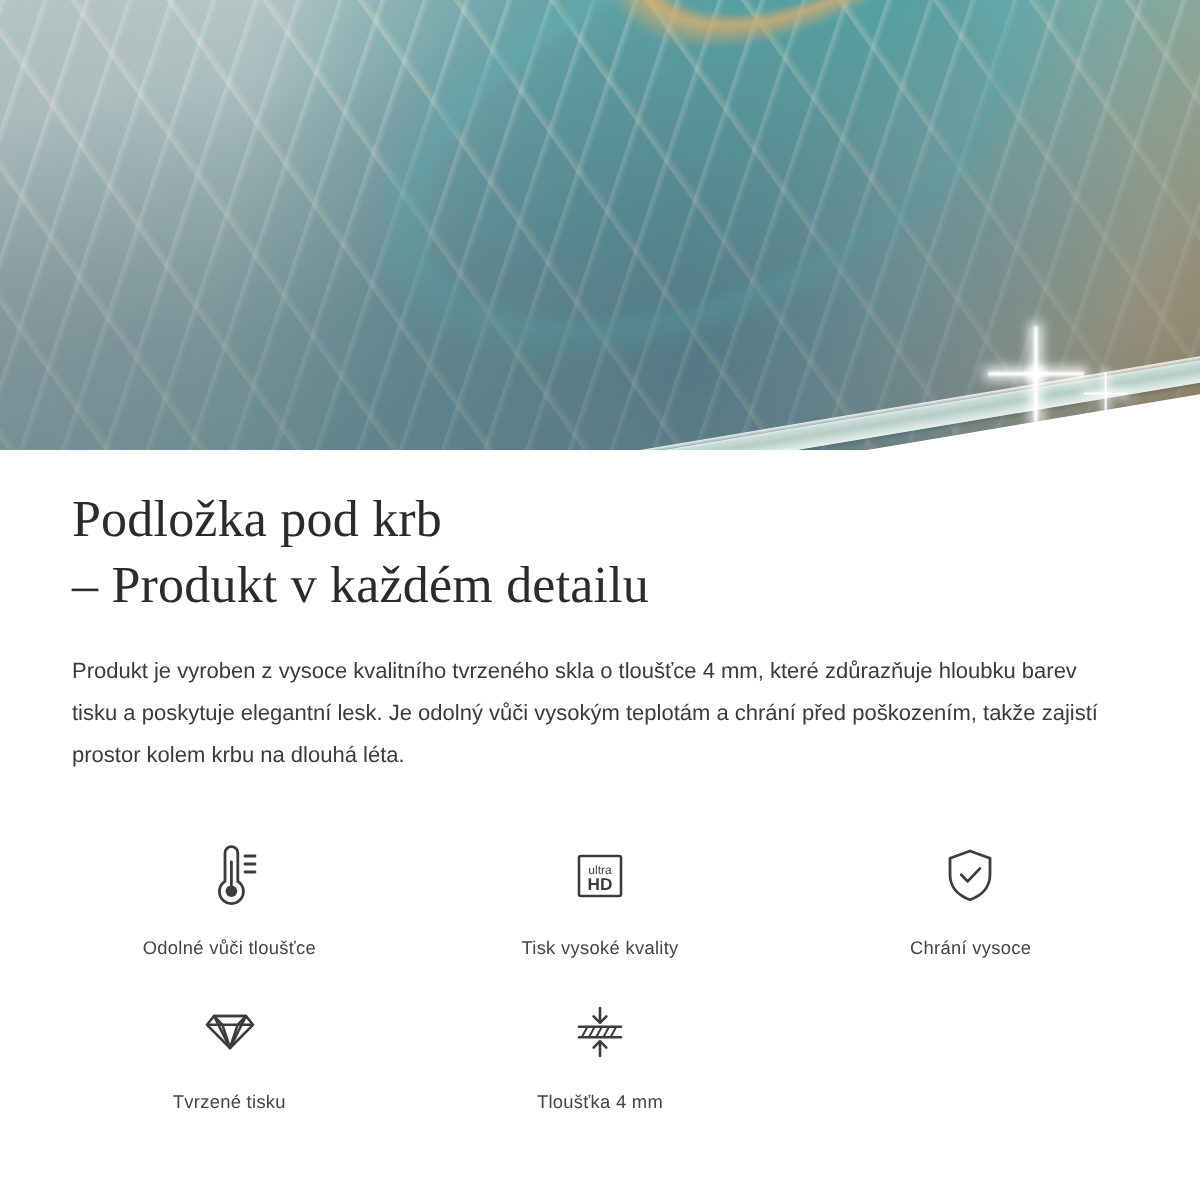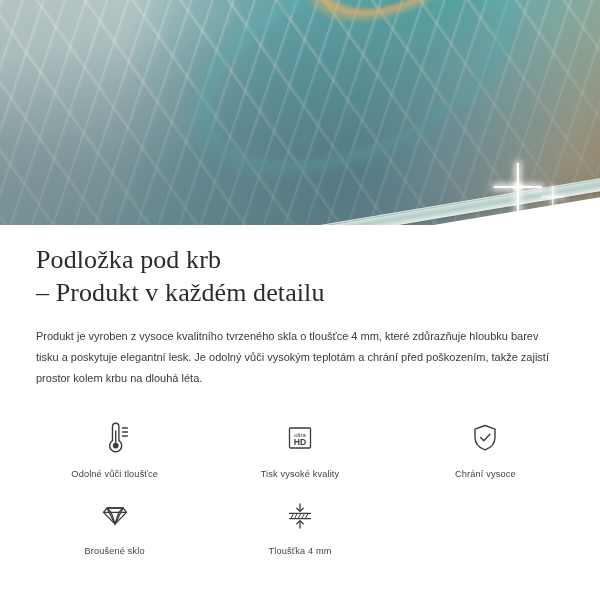--- a/index.html
+++ b/index.html
@@ -282,21 +282,21 @@
     <div class="feature">
       <div class="feature-icon">
         <svg width="42" height="42" viewBox="0 0 42 42" fill="none" stroke="#3c3c3c" stroke-width="1.3" stroke-linejoin="round">
           <path d="M13 14h16l-8 16z"></path>
           <path d="M13 14l-3.5 4.4L21 30l11.5-11.6L29 14z"></path>
           <path d="M9.5 18.4h23"></path>
           <path d="M17.2 18.4L21 30l3.8-11.6"></path>
           <path d="M13 14l4.2 4.4M29 14l-4.2 4.4"></path>
         </svg>
       </div>
-      <div class="feature-label">Broušené sklo</div>
+      <div class="feature-label">Tvrzené tisku</div>
     </div>
 
 
     <div class="feature">
       <div class="feature-icon">
         <svg width="42" height="42" viewBox="0 0 42 42" fill="none" stroke="#3c3c3c" stroke-width="1.3" stroke-linecap="round" stroke-linejoin="round">
           <line x1="21" y1="10" x2="21" y2="17"></line>
           <path d="M17.8 14.2L21 17.4l3.2-3.2"></path>
           <line x1="10.5" y1="19.4" x2="31.5" y2="19.4"></line>
           <line x1="10.5" y1="24.6" x2="31.5" y2="24.6"></line>

